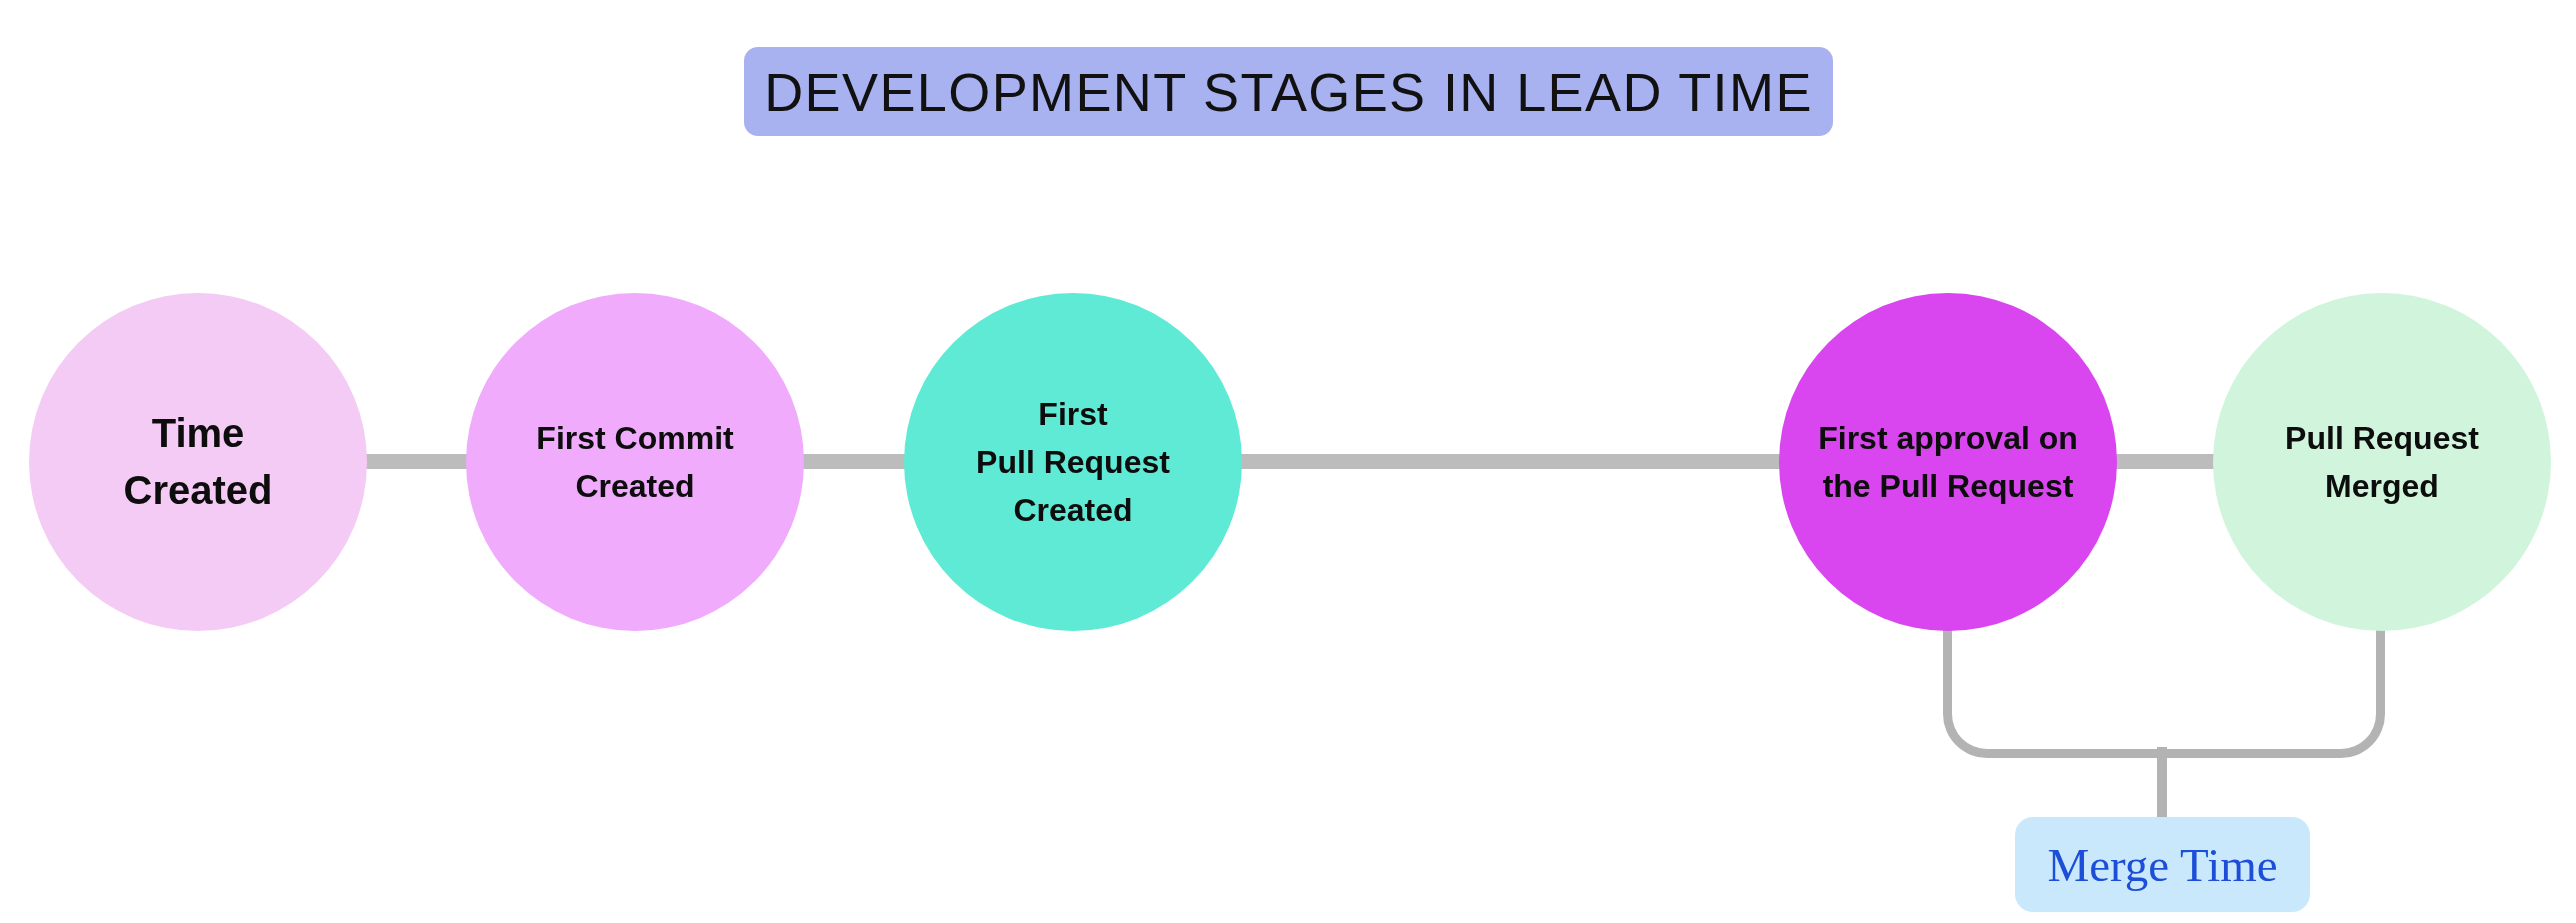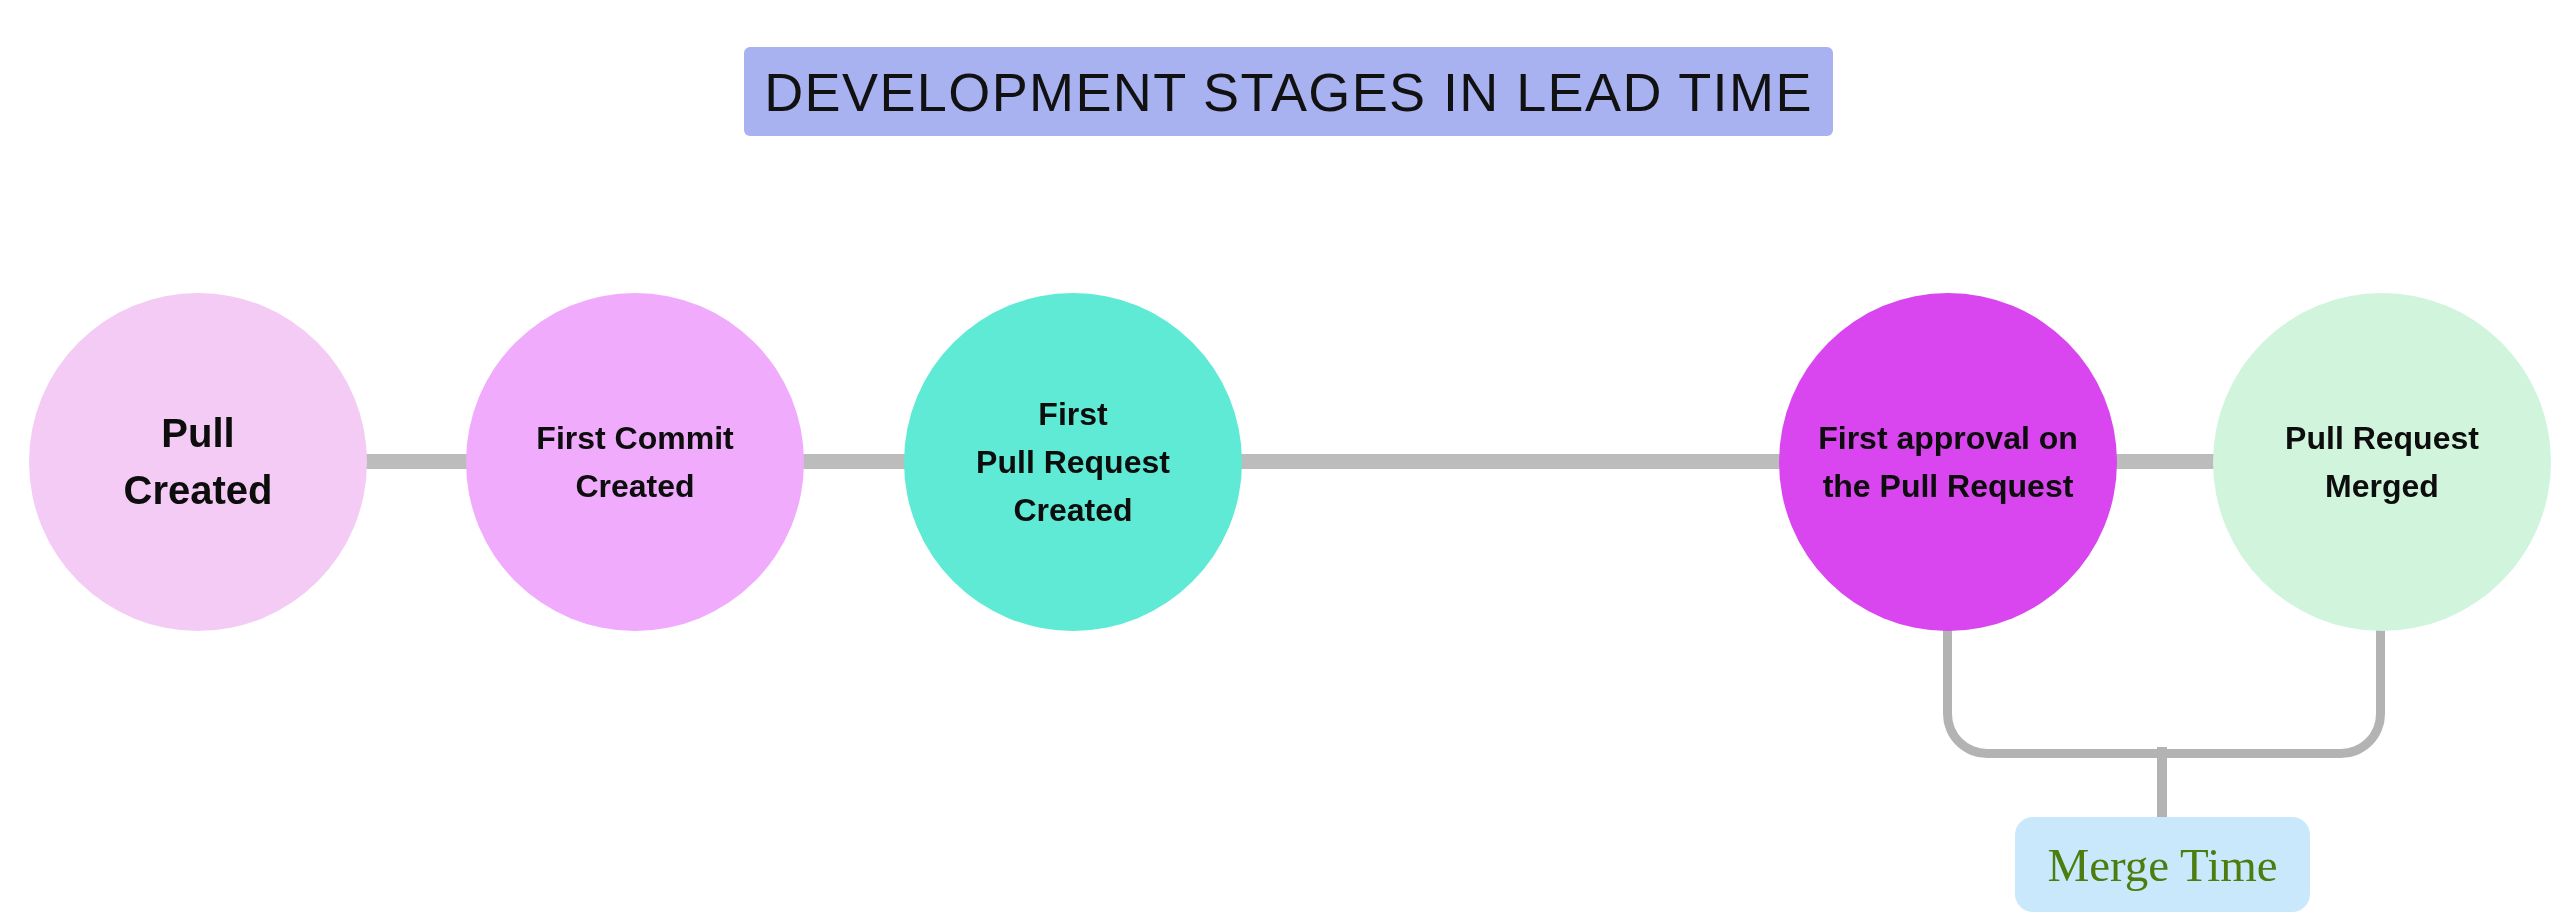--- a/index.html
+++ b/index.html
@@ -11,21 +11,21 @@
     overflow: hidden;
     font-family: "Liberation Sans", sans-serif;
     color: #111111;
   }
 
   
   .title-banner {
     position: absolute;
     left: 744px; top: 47px;
     width: 1089px; height: 89px;
-    border-radius: 6px;
+    border-radius: 14px;
     display: flex; align-items: center; justify-content: center;
     font-size: 54px;
     font-weight: 400;
     letter-spacing: 1.4px;
     color: #111111;
     transform: scaleX(1.0);
     white-space: nowrap;
   }
 
   
@@ -81,34 +81,34 @@
 
   
   .merge-label {
     position: absolute;
     left: 2015px; top: 817px;
     width: 295px; height: 95px;
     border-radius: 18px;
     display: flex; align-items: center; justify-content: center;
     font-family: cursive;
     font-size: 47px;
-    color: #4d7c0f;
+    color: #1d4ed8;
     z-index: 3;
   }
 </style>
 </head>
 <body>
 
 <div class="canvas">
 
   <div class="title-banner" style="background-color: rgb(169, 178, 240);">DEVELOPMENT STAGES IN LEAD TIME</div>
 
   <div class="timeline-bar" style="background-color: rgb(188, 188, 188);"></div>
 
-  <div class="stage-circle stage-0" style="background-color: rgb(244, 203, 245);">Pull
+  <div class="stage-circle stage-0" style="background-color: rgb(244, 203, 245);">Time
 Created</div>
 
   <div class="stage-circle stage-1" style="background-color: #f0abfc;">First Commit
 Created</div>
 
   <div class="stage-circle stage-2" style="background-color: #5eead4;">First
 Pull Request
 Created</div>
 
 

